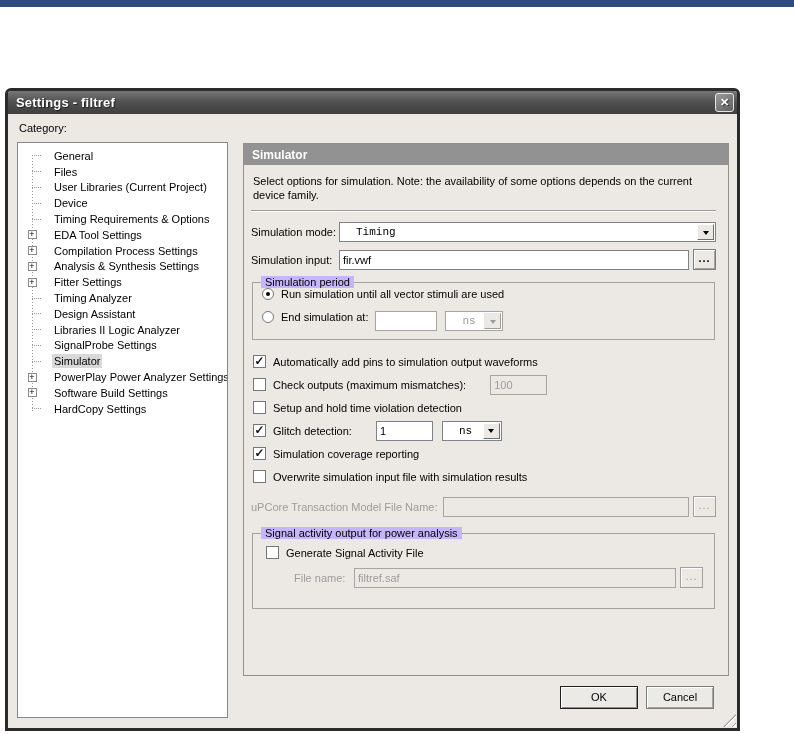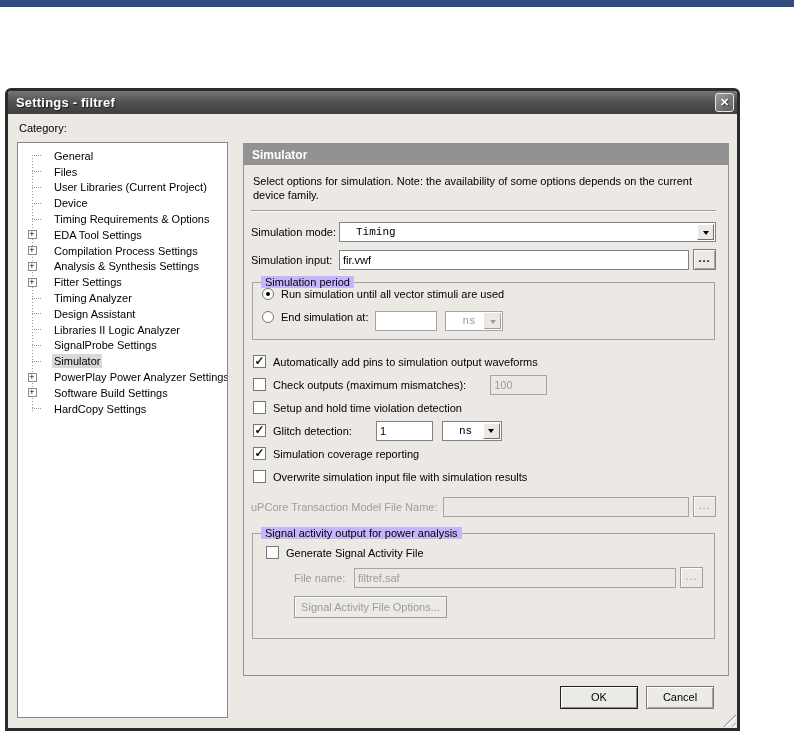--- a/index.html
+++ b/index.html
@@ -345,21 +345,20 @@
           <span class="groupbox-title">Signal activity output for power analysis</span>
           <div class="opt-row" style="height:17px">
             <span class="checkbox"></span>
             <span>Generate Signal Activity File</span>
           </div>
           <div class="file-row">
             <span class="file-label">File name:</span>
             <input class="txt dis grow" disabled="" value="filtref.saf" style="">
             <span class="browse-btn dis">...</span>
           </div>
-          <span class="push-btn saf-options-btn dis">Signal Activity File Options...</span>
         </div>
       </div>
     </div>
 
     <span class="push-btn ok-btn">OK</span>
     <span class="push-btn cancel-btn">Cancel</span>
     <span class="grip"></span>
   </div>
 </div>
 

